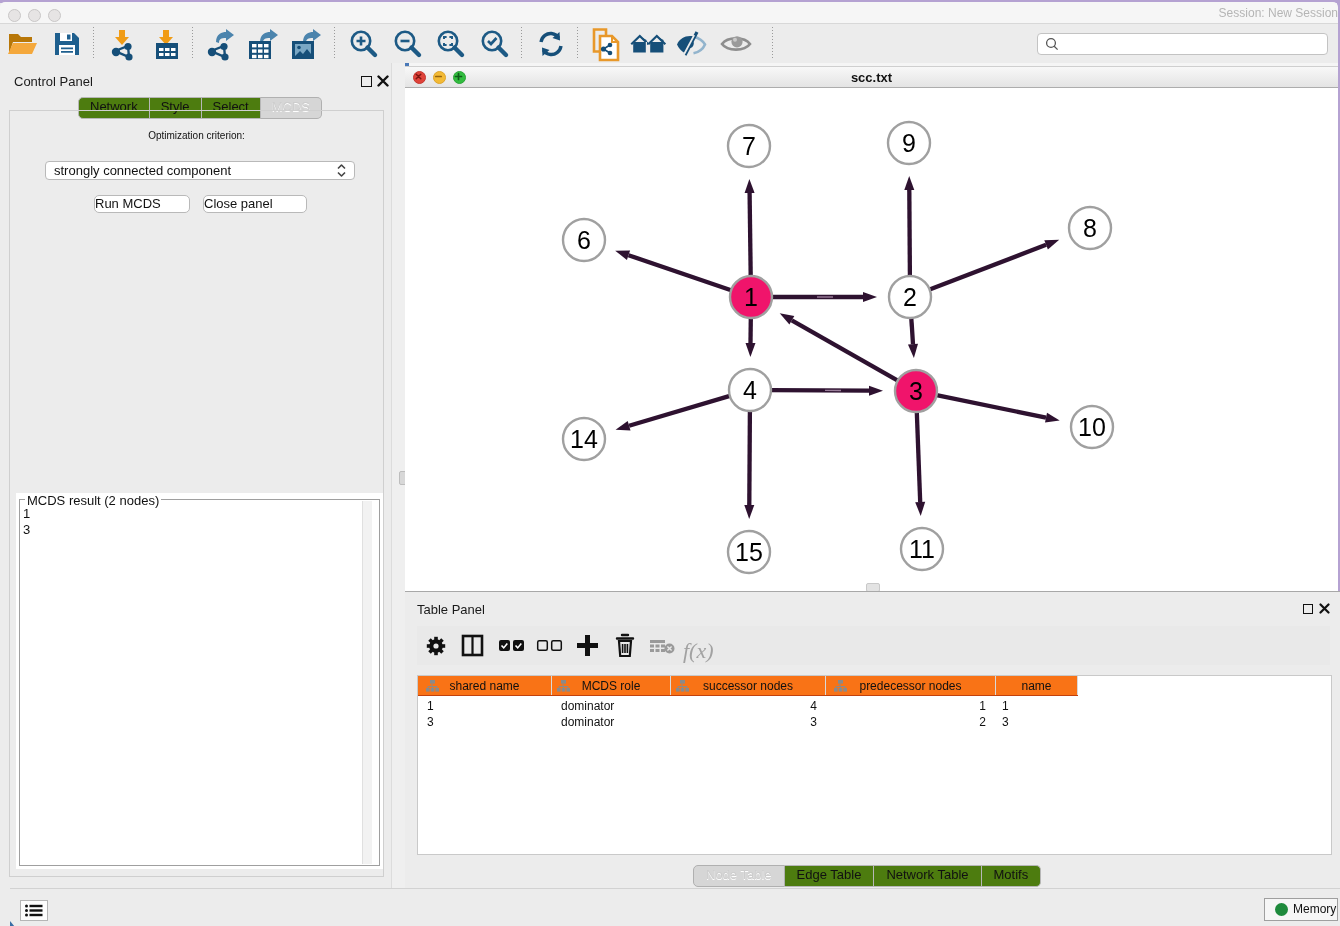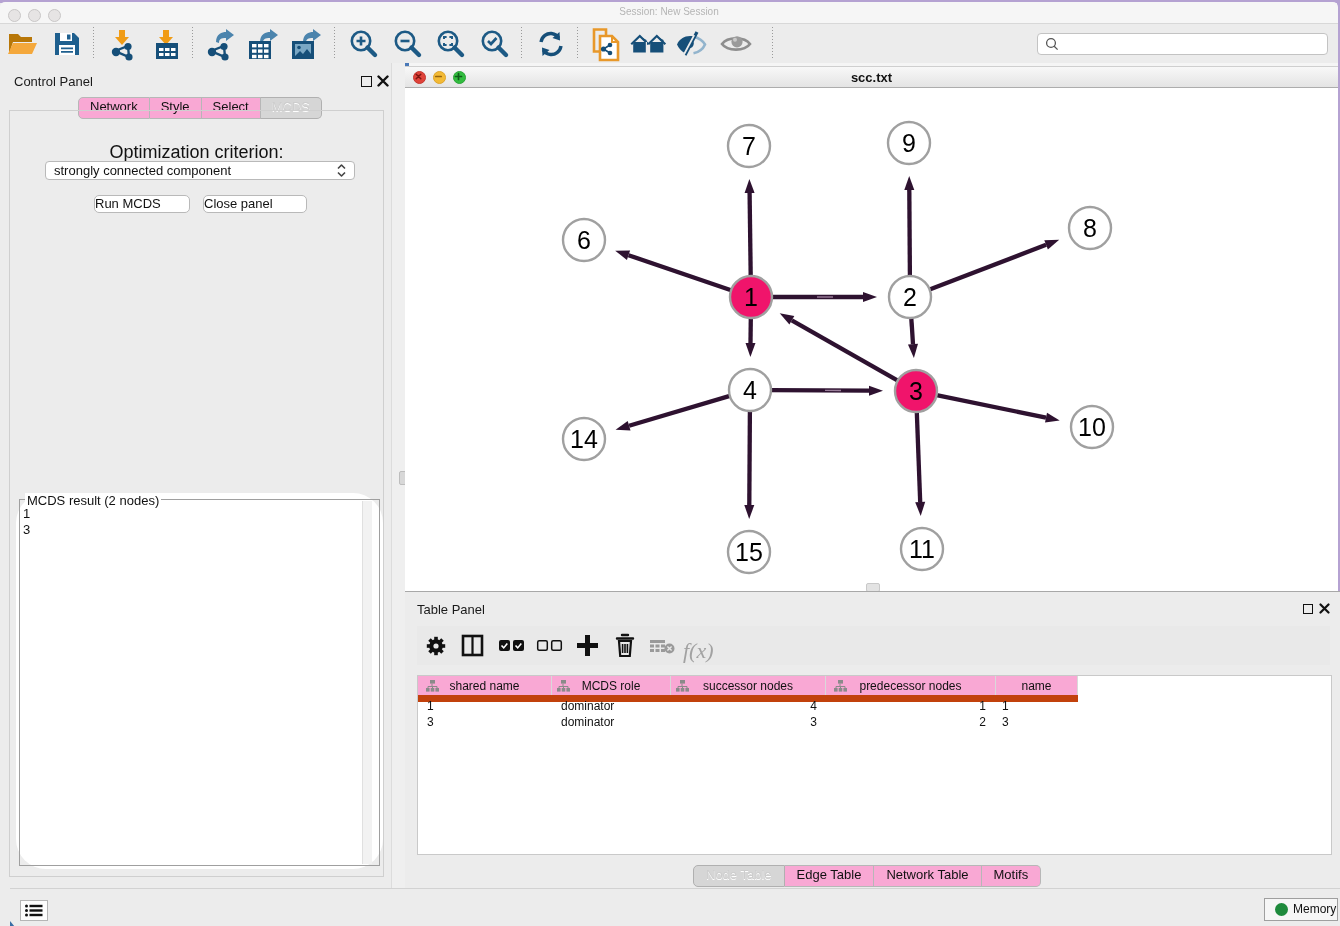--- a/index.html
+++ b/index.html
@@ -4,55 +4,55 @@
 <style>
 html,body{margin:0;padding:0;}
 body{width:1340px;height:926px;position:relative;overflow:hidden;
   font-family:"Liberation Sans",sans-serif;background:#ececec;}
 .abs{position:absolute;}
 
 #deskTop{left:0;top:0;width:1340px;height:3px;background:#b5a2d2;}
 #deskRight{right:0;top:0;width:3px;height:926px;background:#b5a2d2;}
 #titlebar{left:0;top:2px;width:1338px;height:21px;background:#f6f6f6;border-bottom:1px solid #d8d8d8;border-top-left-radius:5px;border-top-right-radius:5px;}
 .tl{position:absolute;top:7px;width:11px;height:11px;border-radius:50%;background:#e6e4e4;border:1px solid #c9c7c7;}
-#wtitle{position:absolute;top:4px;left:0;width:100%;text-align:center;font-size:10px;color:#b5b5b5;}
+#wtitle{position:absolute;top:4px;left:0;width:100%;text-align:right;font-size:12px;color:#b5b5b5;}
 #toolbar{left:0;top:24px;width:1338px;height:39px;background:#ececec;border-bottom:1px solid #d4d4d4;}
 .tbi{position:absolute;top:4px;}
 .tsep{position:absolute;top:3px;width:1px;height:33px;
   background-image:repeating-linear-gradient(#9a9a9a 0 1px,transparent 1px 3px);}
 #searchbox{position:absolute;left:1037px;top:33px;width:289px;height:20px;background:#fff;border:1px solid #c3c3c3;border-radius:4px;}
 
 #cpanel{left:0;top:63px;width:391px;height:825px;background:#ececec;}
 #cphead{position:absolute;left:14px;top:11px;font-size:13px;color:#1a1a1a;}
 .tabrow{position:absolute;display:flex;font-size:13px;color:#111;}
-.tab{background:#f9a8d4;border:1px solid #b7b7b7;border-left:none;padding:0 11px;height:20px;line-height:18px;text-align:center;}
+.tab{background:#4d7c0f;border:1px solid #b7b7b7;border-left:none;padding:0 11px;height:20px;line-height:18px;text-align:center;}
 .tab.first{border-left:1px solid #b7b7b7;border-top-left-radius:5px;border-bottom-left-radius:5px;}
 .tab.last{border-top-right-radius:5px;border-bottom-right-radius:5px;}
 .tab.sel{background:#d6d6d6;color:#cdcdcd;text-shadow:0 1px 0 #fff;border-color:#b0b0b0;}
 #cpbox{position:absolute;left:9px;top:47px;width:373px;height:765px;border:1px solid #cfcfcf;}
-#optlabel{position:absolute;left:0;top:31px;width:100%;text-align:center;font-size:18px;color:#111;}
+#optlabel{position:absolute;left:0;top:19px;width:100%;text-align:center;font-size:10px;color:#111;}
 #dropdown{position:absolute;left:35px;top:50px;width:300px;height:17px;background:#fff;border:1px solid #b9b9b9;border-radius:4px;font-size:13px;line-height:17px;padding-left:8px;color:#111;}
 .btn{position:absolute;height:16px;background:#fff;border:1px solid #b9b9b9;border-radius:5px;font-size:13px;line-height:16px;text-align:left;color:#111;}
-#mcdsbox{position:absolute;left:16px;top:430px;width:367px;height:376px;background:#fff;border-radius:30px;}
+#mcdsbox{position:absolute;left:16px;top:430px;width:367px;height:376px;background:#fff;}
 #mcdsborder{position:absolute;left:3px;top:6px;right:3px;bottom:3px;border:1px solid #9f9f9f;}
 #mcdslegend{position:absolute;left:9px;top:0px;background:#fff;padding:0 2px;font-size:13px;color:#111;}
 #mcdsscroll{position:absolute;right:11px;top:8px;width:9px;bottom:5px;background:#f2f2f2;border-left:1px solid #e0e0e0;}
 
 #vsplit{left:391px;top:63px;width:14px;height:825px;background:#efefef;border-left:1px solid #dcdcdc;border-right:1px solid #a9a9a9;}
 
 #netwin{left:405px;top:63px;width:933px;height:528px;background:#fff;}
 #nettitle{position:absolute;left:0;top:3px;width:100%;height:20px;background:linear-gradient(#f8f8f8,#e4e4e4);border-top:1px solid #cfcfcf;border-bottom:1px solid #adadad;}
 #nettext{position:absolute;top:3px;width:100%;text-align:center;font-size:13px;font-weight:bold;color:#111;}
 .mac{position:absolute;top:4px;width:11px;height:11px;border-radius:50%;}
 
 #tpanel{left:405px;top:591px;width:935px;height:297px;background:#ececec;border-top:1px solid #a8a8a8;box-sizing:border-box;}
 #tphead{position:absolute;left:12px;top:10px;font-size:13px;color:#1a1a1a;}
 #ttoolbar{position:absolute;left:12px;top:34px;right:10px;height:39px;background:#e9e9e9;}
 #ttable{position:absolute;left:12px;top:83px;width:913px;height:178px;background:#fff;border:1px solid #c9c9c9;}
-#thead{position:absolute;left:0;top:0;width:660px;height:19px;background:#f9a8d4;border-bottom:7px solid #c2410c;text-decoration:underline;}
+#thead{position:absolute;left:0;top:0;width:660px;height:19px;background:#f97316;border-bottom:1px solid #c2410c;text-decoration:underline;}
 .thcell{position:absolute;top:0;height:19px;border-right:1px solid #d9d9d9;font-size:12px;color:#111;}
 .thlab{position:absolute;top:3px;width:100%;text-align:center;}
 .trow{position:absolute;font-size:12px;color:#111;height:16px;line-height:16px;}
 
 #btabs{position:absolute;left:288px;top:273px;display:flex;font-size:13px;color:#111;}
 #btabs .tab{padding:0 12px;}
 
 #statusbar{left:10px;top:888px;width:1336px;height:38px;background:#ececec;border-top:1px solid #d2d2d2;}
 #listbtn{position:absolute;left:10px;top:11px;width:26px;height:19px;background:#fdfdfd;border:1px solid #b5b5b5;}
 #membtn{position:absolute;left:1254px;top:9px;width:72px;height:21px;background:#f6f6f6;border:1px solid #9f9f9f;font-size:12px;color:#111;}

